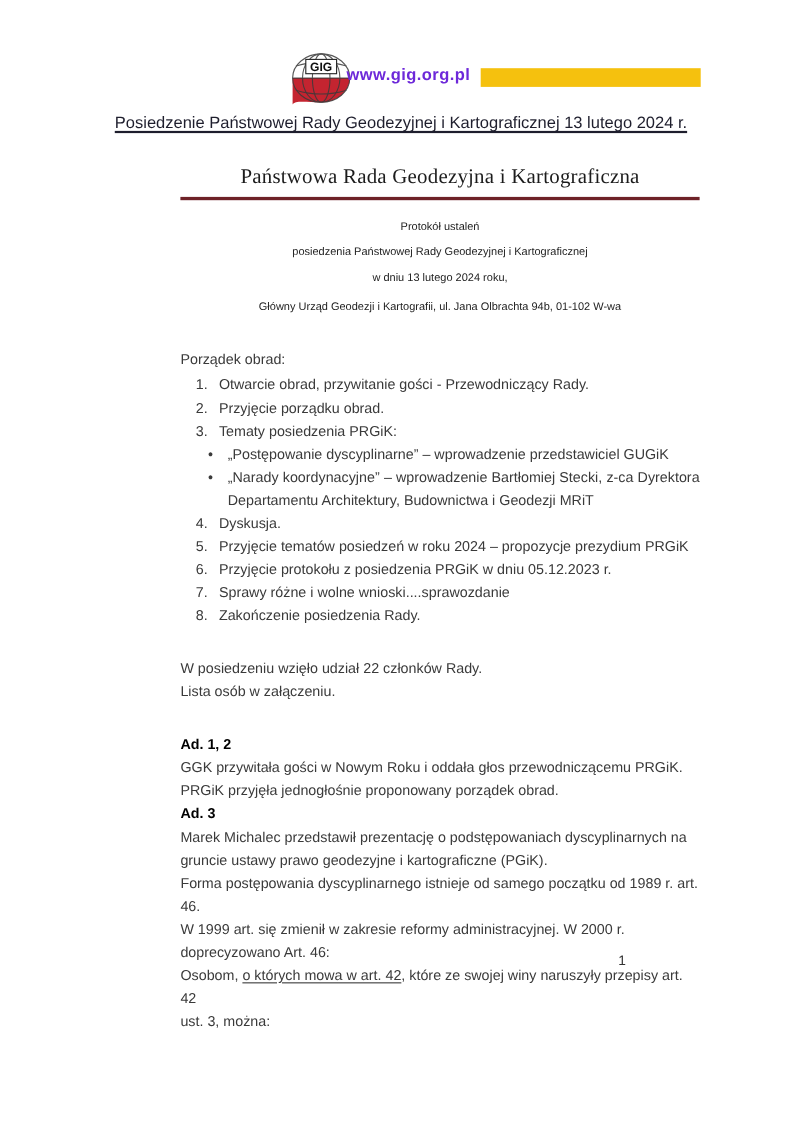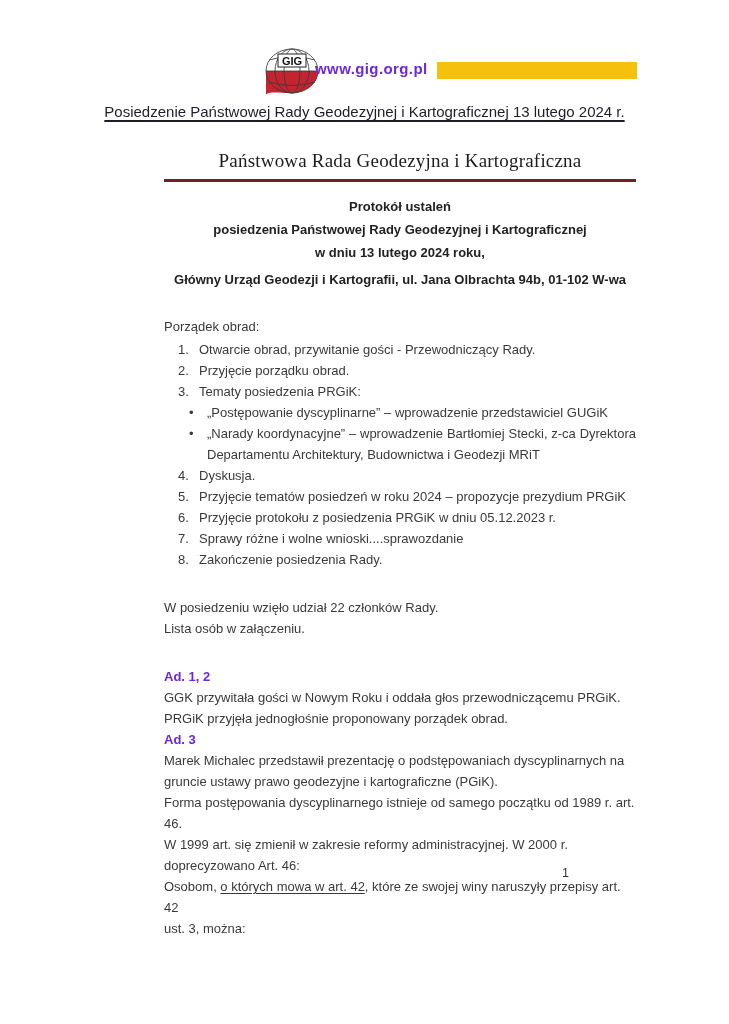--- a/index.html
+++ b/index.html
@@ -25,36 +25,36 @@
 
   
   .content { position:absolute; left:133px; top:150px; width:472px;margin-left:31px; }
 
   .org-title {
     text-align:center; font-family:"Liberation Serif", serif; font-size:19px;
     color:#1c1c1c; padding-bottom:7px; border-bottom:3px solid var(--rule-maroon,#6e2228);
     letter-spacing:0.2px;
   }
 
-  .doc-heading { margin-top:13px; text-align:center; font-weight:bold; font-size:13px; color:#222; line-height:23px; }
+  .doc-heading { margin-top:13px; text-align:center; font-weight:normal; font-size:10px; color:#222; line-height:23px; }
   .doc-heading .line4 { margin-top:4px; }
 
   .body-text { margin-top:25px; font-size:13px; line-height:21px; color:#3a3a3a; }
 
   .agenda-label { margin-bottom:2px; }
   .oli { display:flex; padding-left:14px; }
   .oli .num { width:21px; flex:0 0 21px; }
   .oli .txt { flex:1; }
   .bullet-row { display:flex; padding-left:25px; }
   .bullet-row .dot { width:18px; flex:0 0 18px; }
   .bullet-row .btxt { flex:1; }
   .just { text-align:justify; text-align-last:justify; }
 
   .para-gap { margin-top:27px; }
-  .bold { font-weight:bold; color:#6d28d9; }
+  .bold { font-weight:bold; color:#000000; }
   .uline { text-decoration:underline; text-underline-offset:2px; }
 
   .page-number { position:absolute; left:562px; top:866px; font-size:12.5px; color:#333; }
 </style>
 </head>
 <body>
 
 <div class="page">
 
   <div class="logo">

